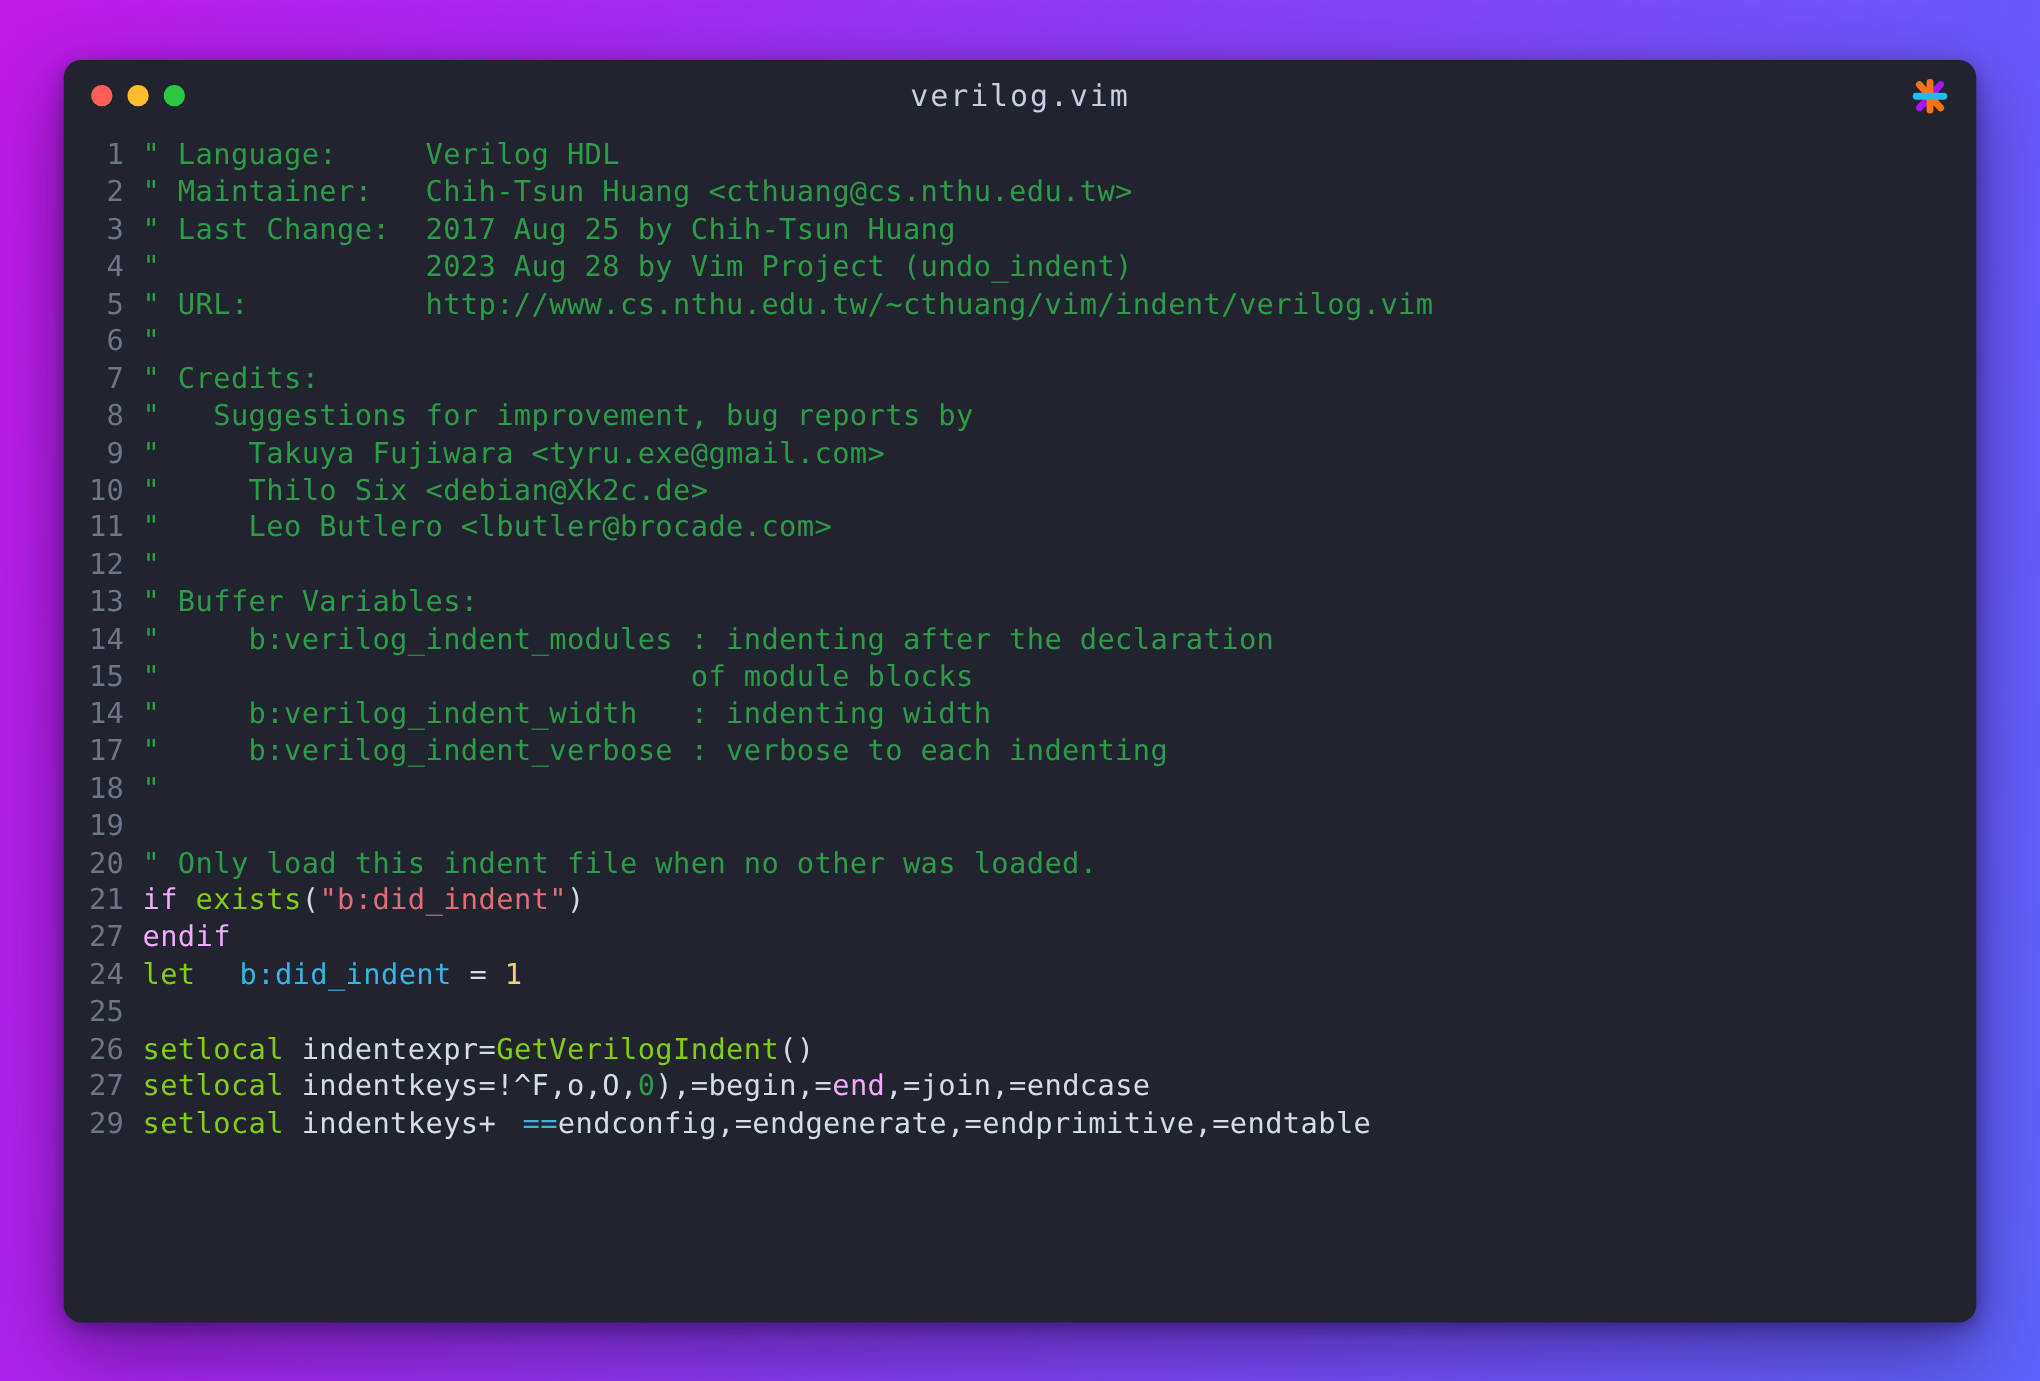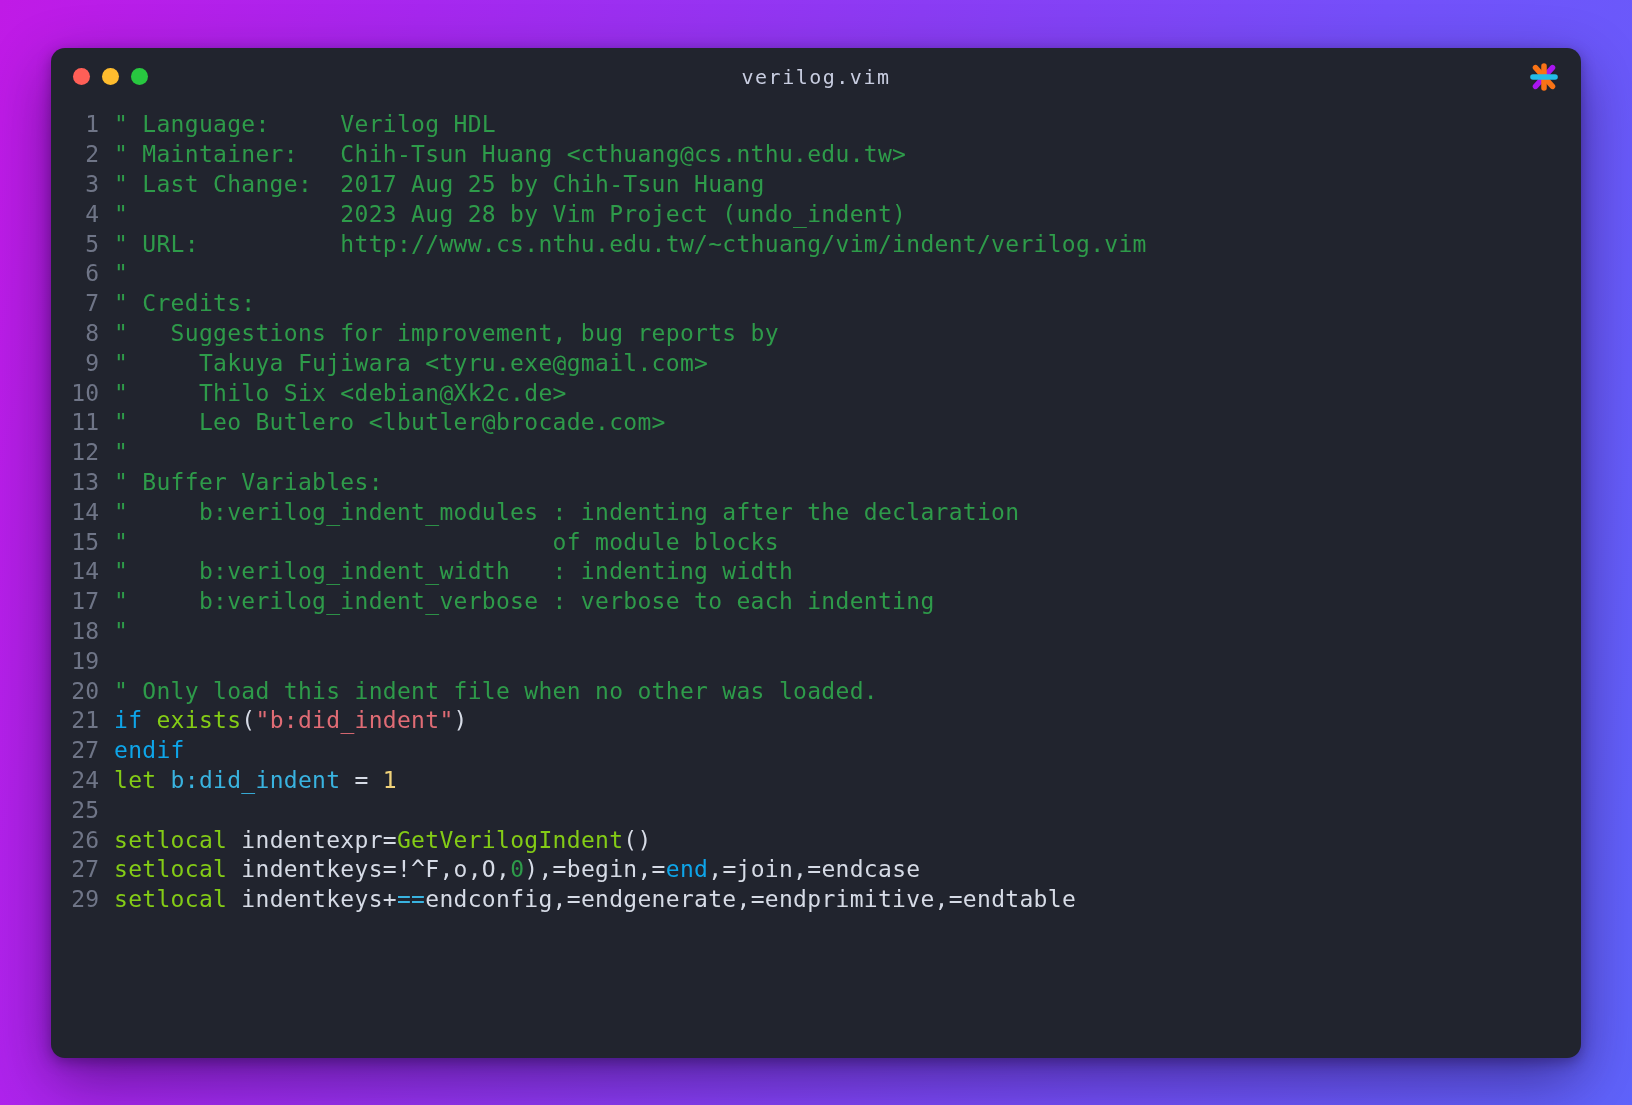--- a/index.html
+++ b/index.html
@@ -60,21 +60,21 @@
 
   .window-title {
     position: absolute;
     left: 0;
     right: 0;
     top: 0;
     height: 58px;
     line-height: 58px;
     text-align: center;
     color: #c8cde0;
-    font-size: 20px;
+    font-size: 24px;
     letter-spacing: 1.5px;
     font-family: "DejaVu Sans Mono", "Liberation Mono", monospace;
     pointer-events: none;
   }
 
   .brand-icon {
     position: absolute;
     right: 20px;
     top: 50%;
     transform: translateY(-50%);
@@ -111,27 +111,27 @@
     color: #d6dbe6;
     font-size: 23px;
     font-family: "DejaVu Sans Mono", "Liberation Mono", monospace;
     white-space: pre;
     vertical-align: middle;
     letter-spacing: 0.3px;
   }
 
   
   .t-comment  { color: #2e9b4a; }
-  .t-keyword  { color: #0ea5e9; }
+  .t-keyword  { color: #f0abfc; }
   .t-func     { color: #84cc16; }
   .t-string   { color: #e06c75; }
   .t-plain    { color: #d6dbe6; }
   .t-op       { color: #2e9b4a; }
   .t-num      { color: #f0d27a; }
-  .t-cyan     { color: #39b3e0; }
+  .t-cyan     { color: #39b3e0; margin-left: 21px; }
 </style>
 </head>
 <body>
 
 <div class="window">
 
   <div class="titlebar">
 
     <div class="traffic-lights">
       <span class="dot dot-close" style="background: rgb(255, 95, 87);"></span>

